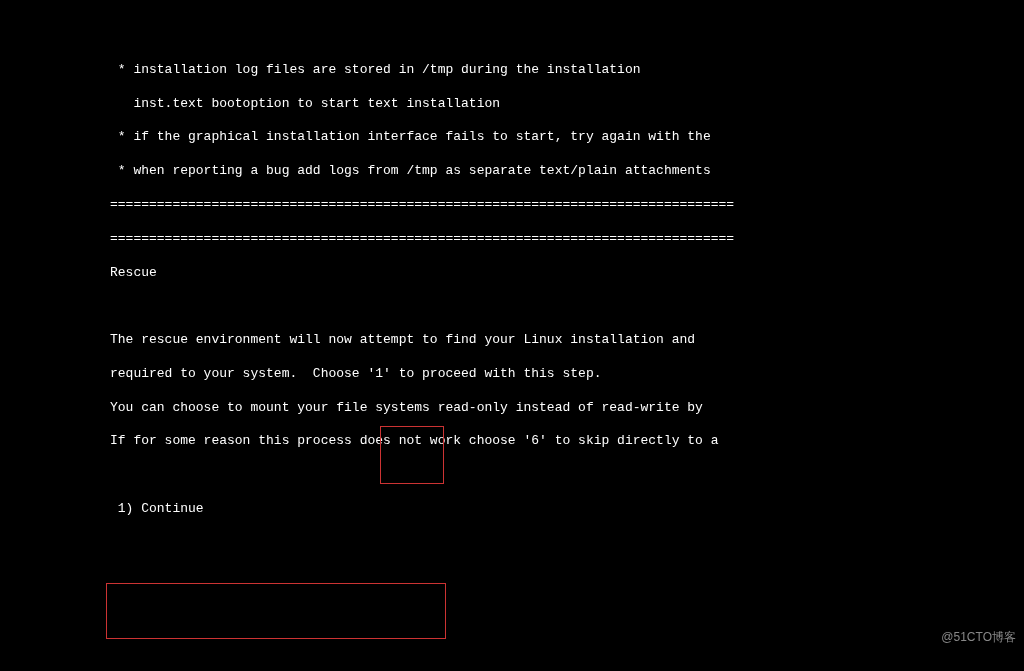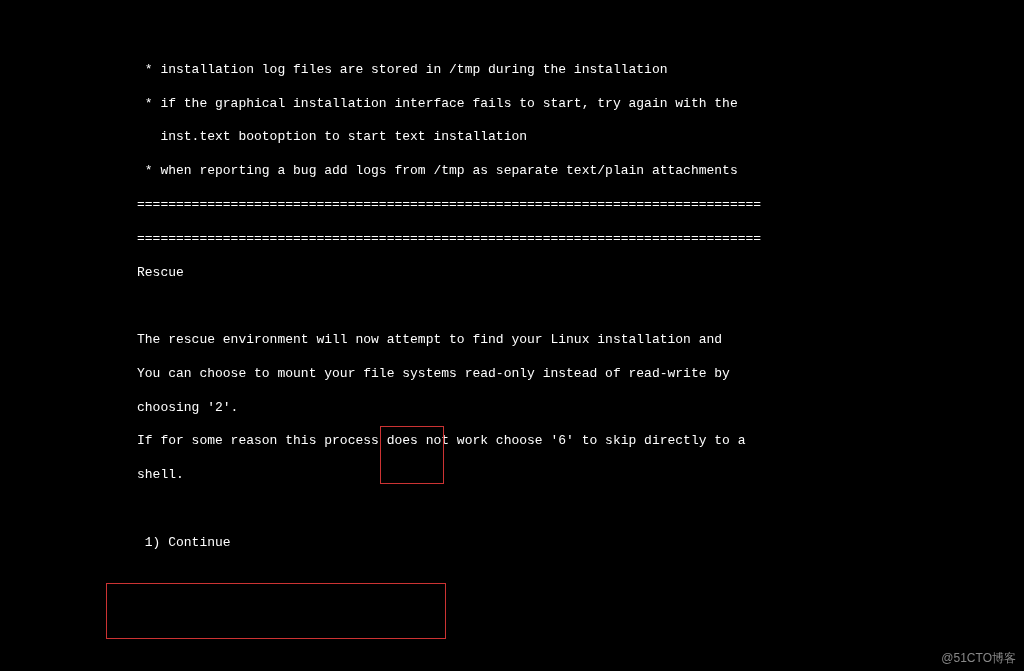--- a/index.html
+++ b/index.html
@@ -14,54 +14,53 @@
       overflow: hidden;
     }
     .terminal {
       position: absolute;
       left: 110px;
       top: 45px;
       width: 840px;
       line-height: 1.3;
       white-space: pre;
     }
-    .line { display: block; margin-left: 27px; }
+    .line { display: block; }
     .annotation {
       position: absolute;
       border: 1px solid #cc3333;
       pointer-events: none;
     }
     .box1 { left: 380px; top: 426px; width: 64px; height: 58px; }
     .box2 { left: 106px; top: 583px; width: 340px; height: 56px; }
     .watermark {
       position: absolute;
       right: 8px;
-      bottom: 4px;
+      bottom: 25px;
       color: #888;
       font-family: Arial, sans-serif;
       font-size: 12px;
     }
   </style>
 </head>
 <body>
 
 <div class="terminal">
 <span class="line"> * installation log files are stored in /tmp during the installation</span>
+<span class="line">   inst.text bootoption to start text installation</span>
 <span class="line"> * if the graphical installation interface fails to start, try again with the</span>
-<span class="line">   inst.text bootoption to start text installation</span>
 <span class="line"> * when reporting a bug add logs from /tmp as separate text/plain attachments</span>
 <span class="line">================================================================================</span>
 <span class="line">================================================================================</span>
 <span class="line">Rescue</span>
 <span class="line"> </span>
 <span class="line">The rescue environment will now attempt to find your Linux installation and</span>
+<span class="line">required to your system.  Choose '1' to proceed with this step.</span>
 <span class="line">You can choose to mount your file systems read-only instead of read-write by</span>
-<span class="line">choosing '2'.</span>
 <span class="line">If for some reason this process does not work choose '6' to skip directly to a</span>
-<span class="line">shell.</span>
 <span class="line"> </span>
 <span class="line"> 1) Continue</span>
 <span class="line"> </span>
 
 
 
 
 
 
 

